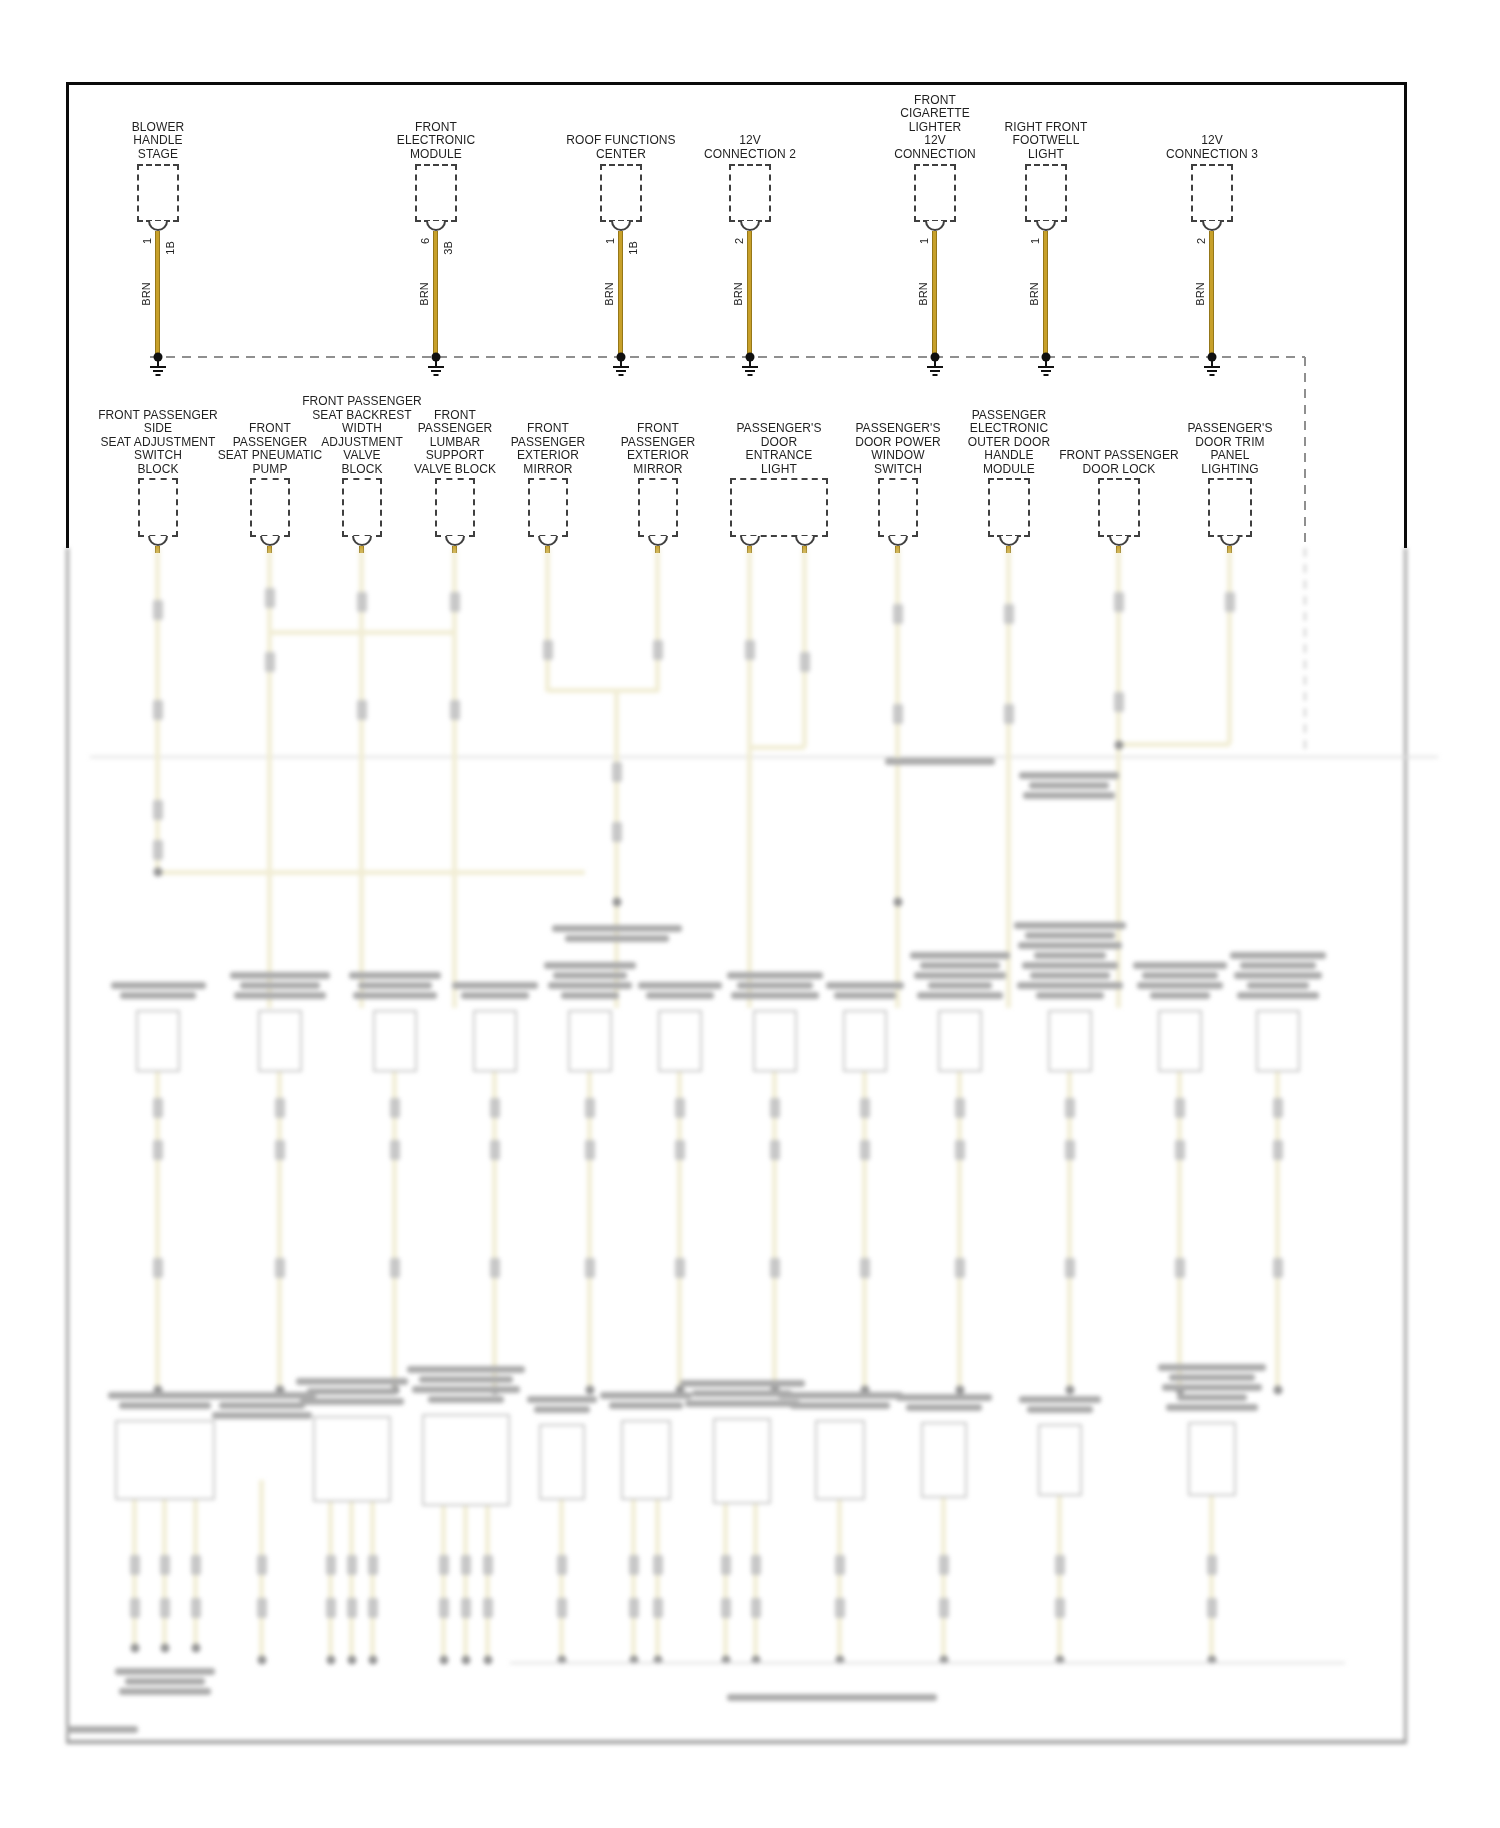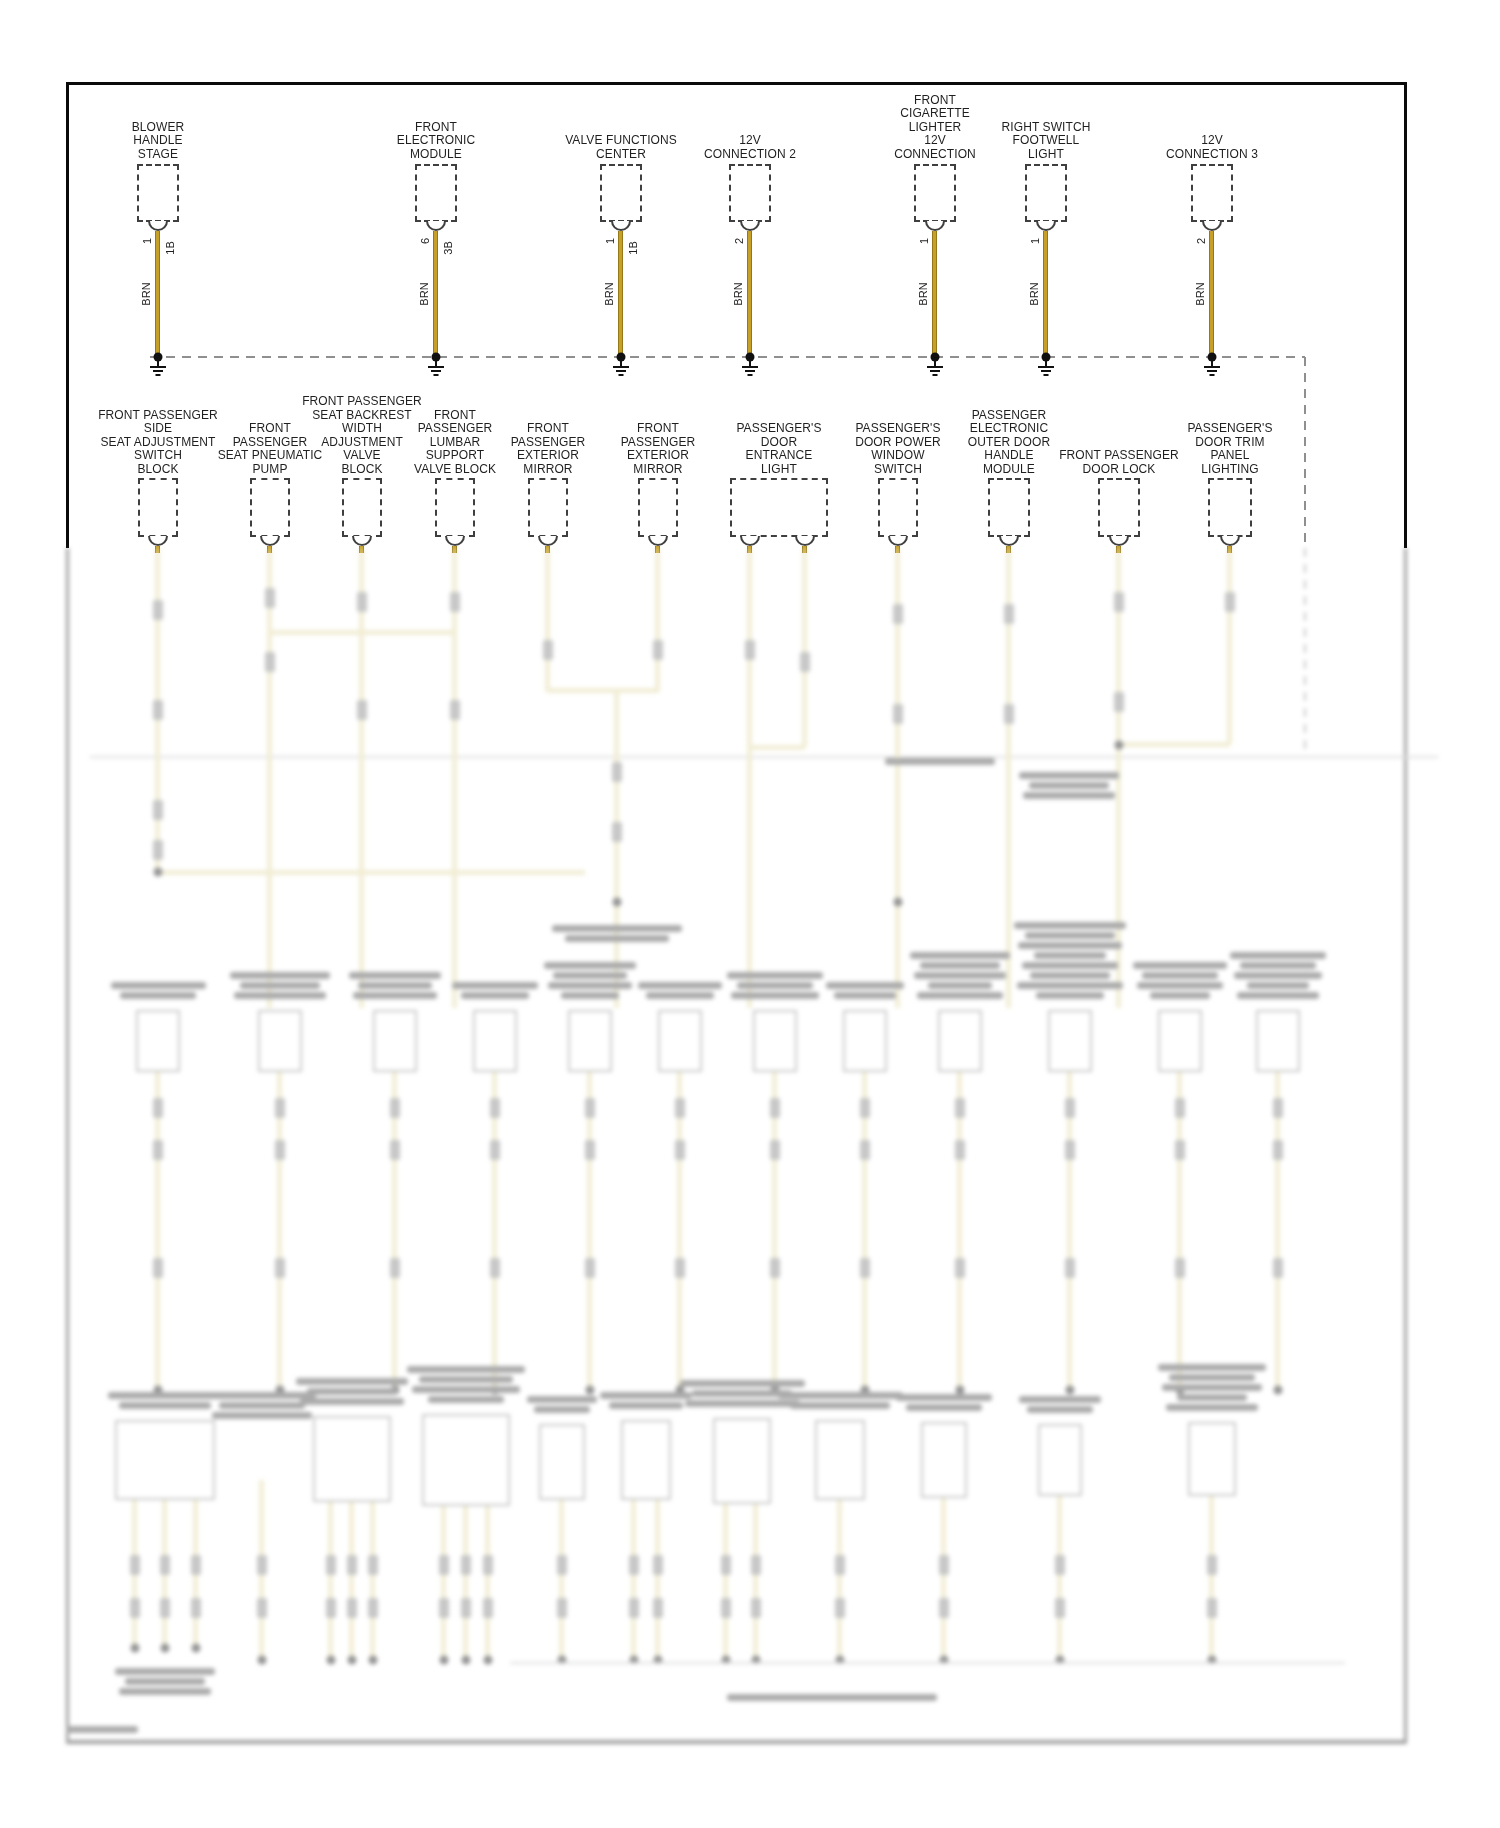--- a/index.html
+++ b/index.html
@@ -62,21 +62,21 @@
       <div class="cup" style="left: 426px; top: 221px;"></div>
       <div class="rot" style="left: 403px; top: 234px;">6</div>
       <div class="rot" style="left: 426px; top: 241px;">3B</div>
       <div class="rot" style="left: 402px; top: 287px;">BRN</div>
       <div class="wire" style="left: 433px; top: 231px; height: 126px;"></div>
       <div class="dot" style="left: 436px; top: 357px;"></div>
       <div class="gbar" style="left: 436px; top: 359px; width: 2px; height: 8px;"></div>
       <div class="gbar" style="left: 436px; top: 366px; width: 16px; height: 2px;"></div>
       <div class="gbar" style="left: 436px; top: 370px; width: 10px; height: 2px;"></div>
       <div class="gbar" style="left: 436px; top: 374px; width: 5px; height: 2px;"></div>
-      <div class="lbl" style="left: 621px; top: 134px;">VALVE FUNCTIONS
+      <div class="lbl" style="left: 621px; top: 134px;">ROOF FUNCTIONS
 CENTER</div>
       <div class="dbox" style="left: 600px; top: 164px; width: 38px; height: 54px;"></div>
       <div class="cup" style="left: 611px; top: 221px;"></div>
       <div class="rot" style="left: 588px; top: 234px;">1</div>
       <div class="rot" style="left: 611px; top: 241px;">1B</div>
       <div class="rot" style="left: 587px; top: 287px;">BRN</div>
       <div class="wire" style="left: 618px; top: 231px; height: 126px;"></div>
       <div class="dot" style="left: 621px; top: 357px;"></div>
       <div class="gbar" style="left: 621px; top: 359px; width: 2px; height: 8px;"></div>
       <div class="gbar" style="left: 621px; top: 366px; width: 16px; height: 2px;"></div>
@@ -102,21 +102,21 @@
       <div class="dbox" style="left: 914px; top: 164px; width: 38px; height: 54px;"></div>
       <div class="cup" style="left: 925px; top: 221px;"></div>
       <div class="rot" style="left: 902px; top: 234px;">1</div>
       <div class="rot" style="left: 901px; top: 287px;">BRN</div>
       <div class="wire" style="left: 932px; top: 231px; height: 126px;"></div>
       <div class="dot" style="left: 935px; top: 357px;"></div>
       <div class="gbar" style="left: 935px; top: 359px; width: 2px; height: 8px;"></div>
       <div class="gbar" style="left: 935px; top: 366px; width: 16px; height: 2px;"></div>
       <div class="gbar" style="left: 935px; top: 370px; width: 10px; height: 2px;"></div>
       <div class="gbar" style="left: 935px; top: 374px; width: 5px; height: 2px;"></div>
-      <div class="lbl" style="left: 1046px; top: 120.5px;">RIGHT SWITCH
+      <div class="lbl" style="left: 1046px; top: 120.5px;">RIGHT FRONT
 FOOTWELL
 LIGHT</div>
       <div class="dbox" style="left: 1025px; top: 164px; width: 38px; height: 54px;"></div>
       <div class="cup" style="left: 1036px; top: 221px;"></div>
       <div class="rot" style="left: 1013px; top: 234px;">1</div>
       <div class="rot" style="left: 1012px; top: 287px;">BRN</div>
       <div class="wire" style="left: 1043px; top: 231px; height: 126px;"></div>
       <div class="dot" style="left: 1046px; top: 357px;"></div>
       <div class="gbar" style="left: 1046px; top: 359px; width: 2px; height: 8px;"></div>
       <div class="gbar" style="left: 1046px; top: 366px; width: 16px; height: 2px;"></div>

